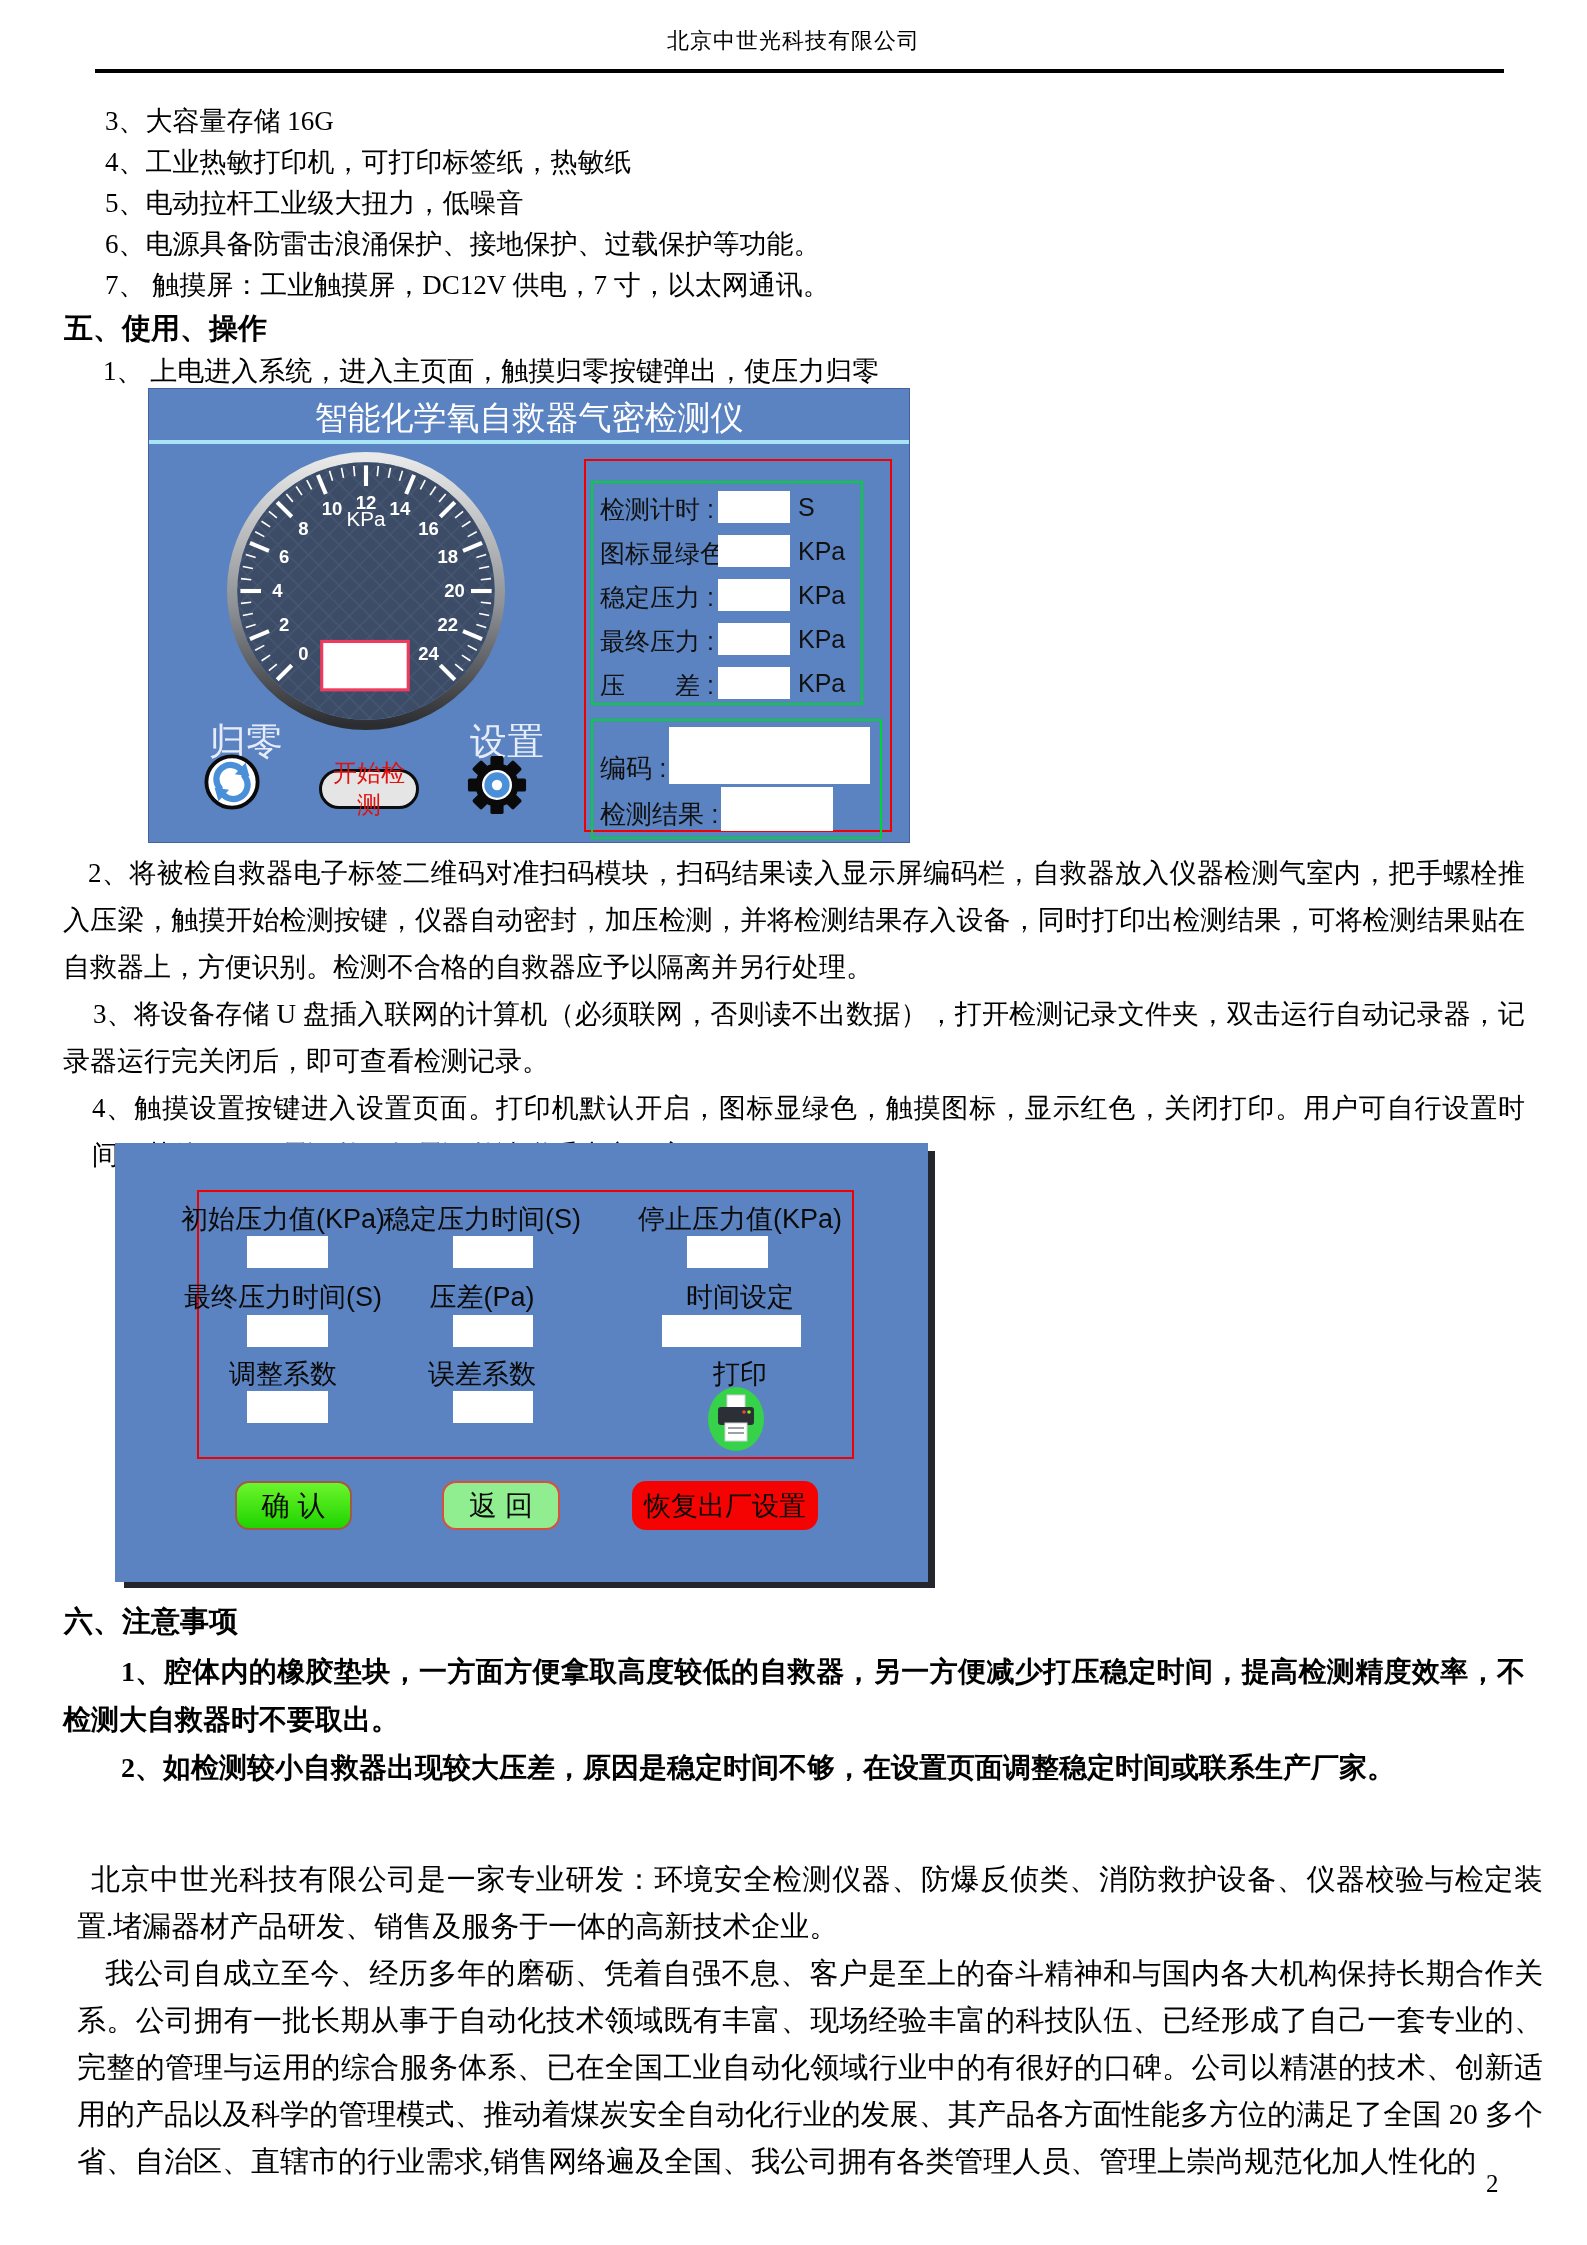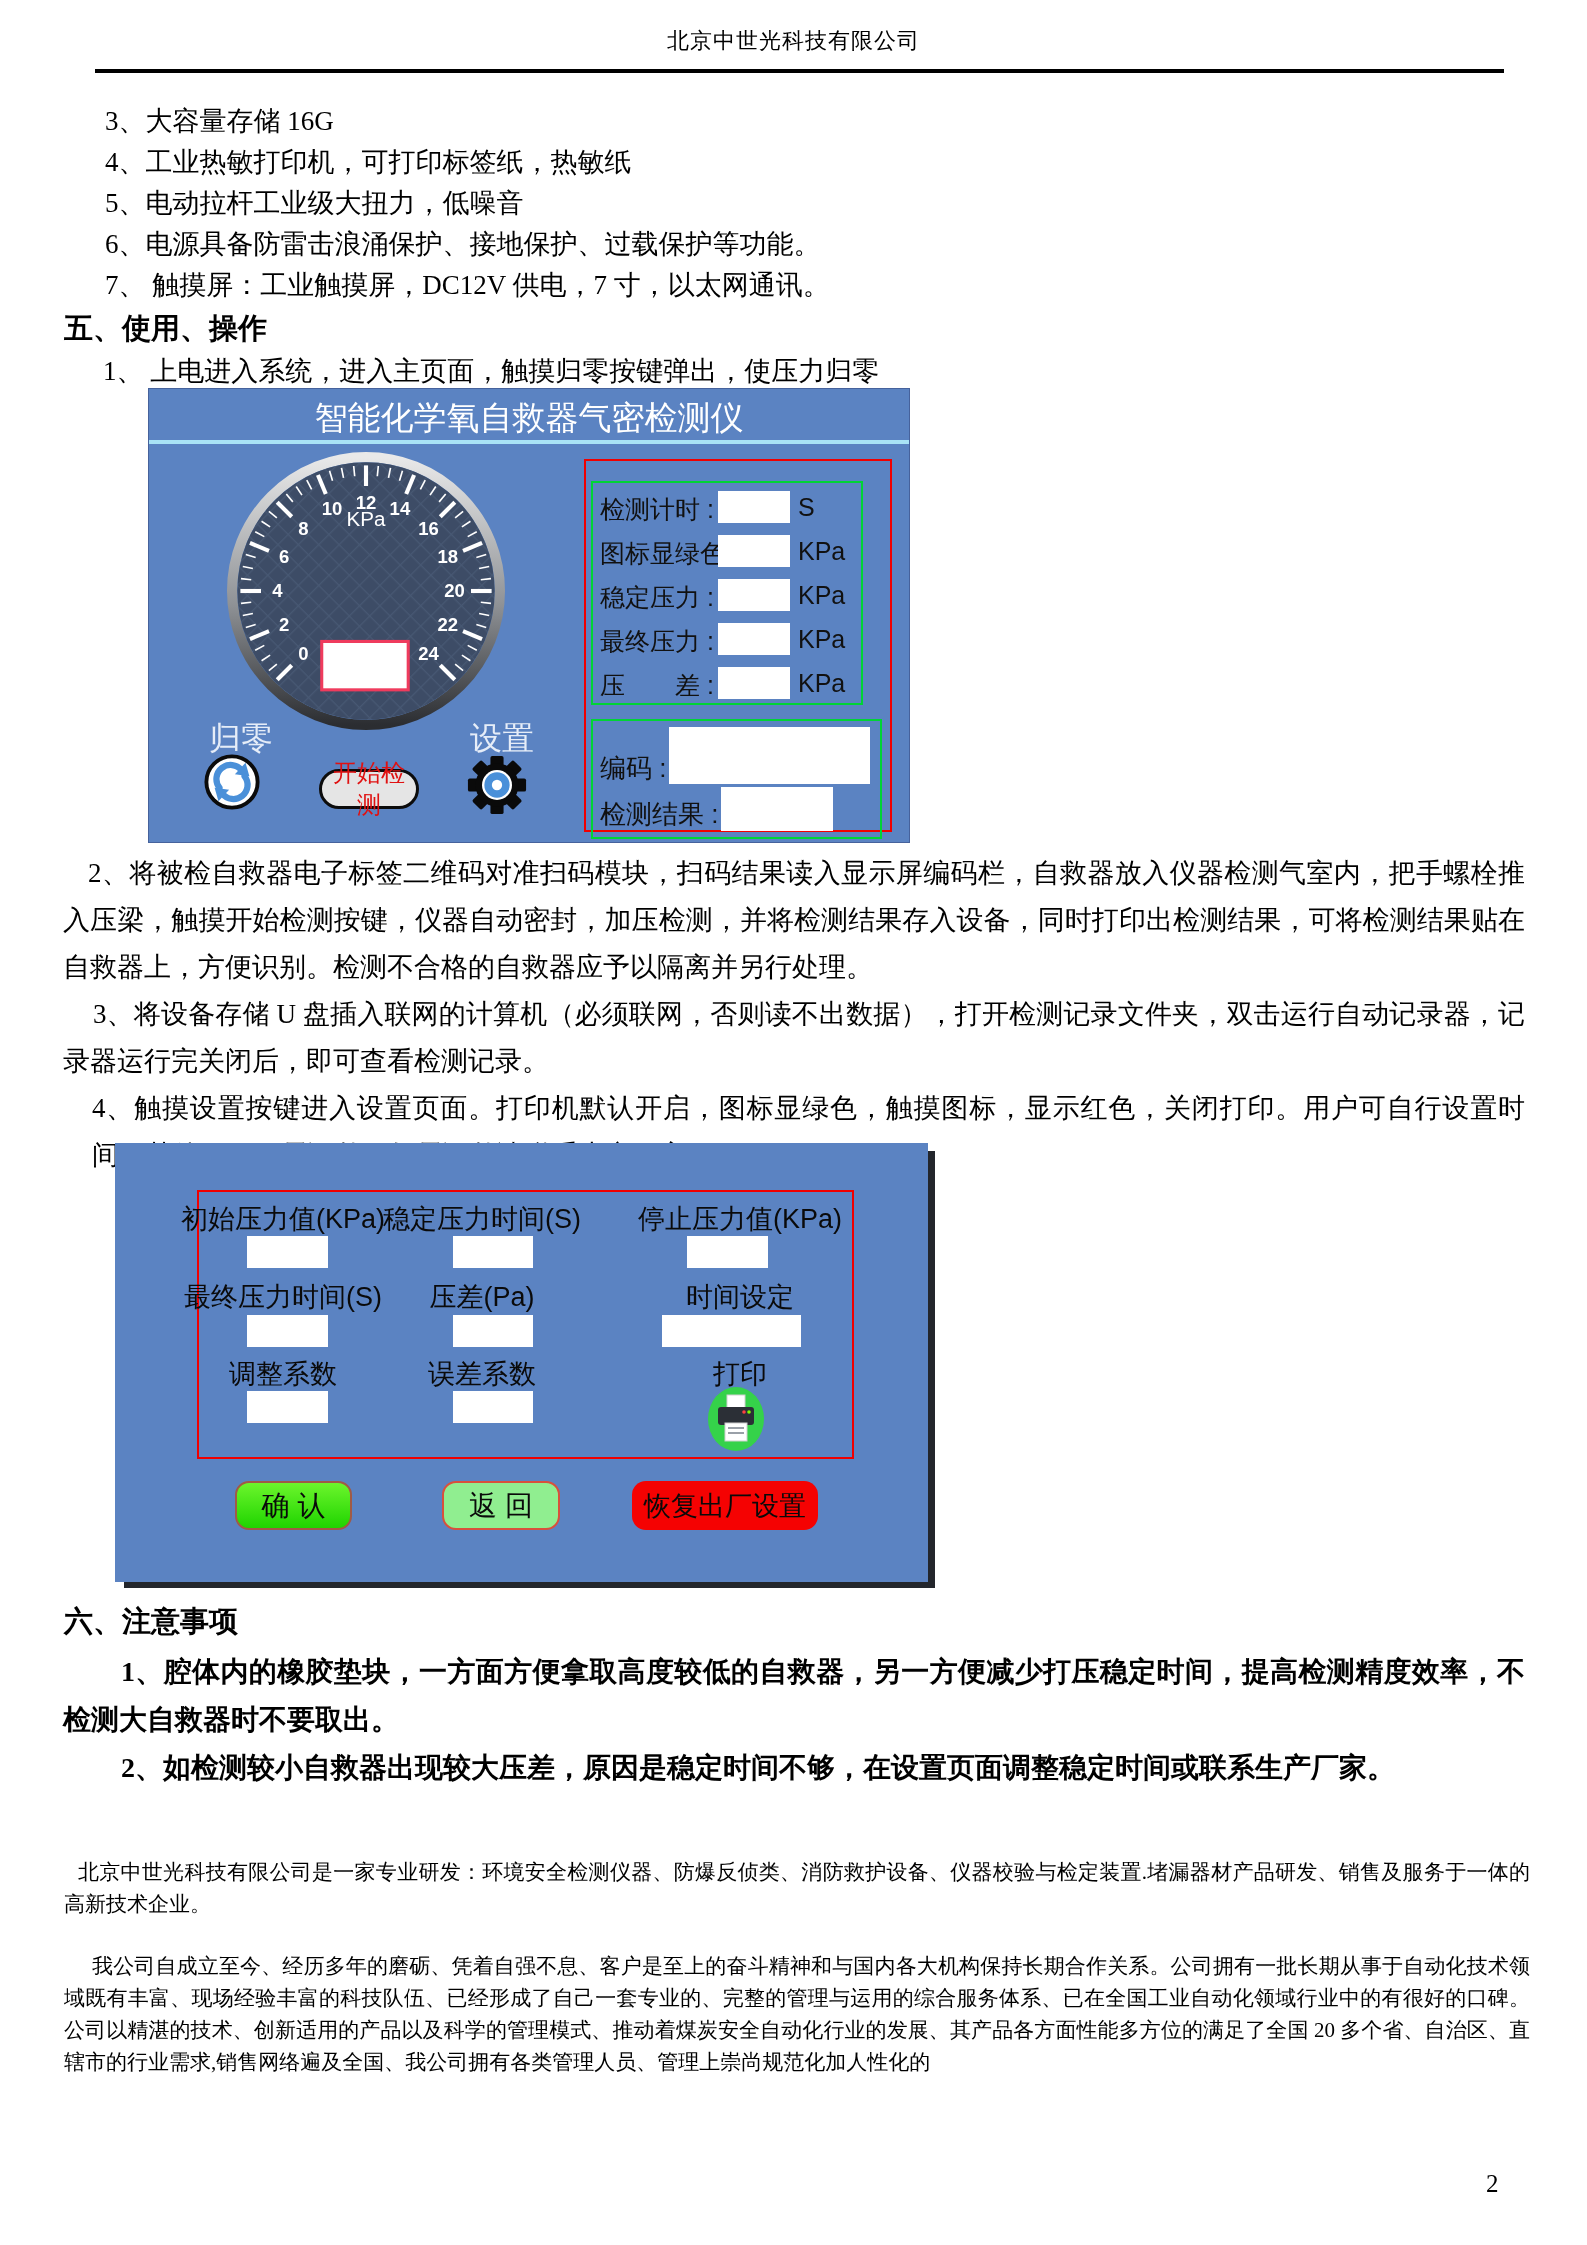--- a/index.html
+++ b/index.html
@@ -15,41 +15,41 @@
   .h-sec{position:absolute;left:64px;font-size:29px;font-weight:bold;}
   .h5{top:309px}.h6{top:1602px}
   .step1{position:absolute;left:103px;top:353px;font-size:27px;white-space:nowrap;}
   .para{position:absolute;left:63px;width:1462px;font-size:27px;line-height:47px;text-align:justify;}
   .p2{top:850px;text-indent:25px;}
   .p3{top:991px;text-indent:30px;}
   .p4{top:1085px;left:92px;width:1433px;}
   .note{position:absolute;left:63px;width:1462px;font-size:28px;font-weight:bold;
         line-height:48px;text-indent:58px;text-align:justify;}
   .n1{top:1648px}.n2{top:1744px}
-  .about{position:absolute;left:64px;width:1466px;font-size:21px;line-height:32px;text-align:justify;}
+  .about{position:absolute;left:77px;width:1466px;font-size:29px;line-height:47px;text-align:justify;}
   .a1{top:1856px;text-indent:14px;}
   .a2{top:1950px;text-indent:28px;}
   .pageno{position:absolute;left:1486px;top:2170px;font-size:25px;}
 
   
   .panel{position:absolute;background:#5b83c2;font-family:"Liberation Sans","DejaVu Sans",sans-serif;}
   .wbox{position:absolute;background:#fff;}
   .redbox{position:absolute;border:2px solid #f10000;}
   .greenbox{position:absolute;border:2px solid #00d435;}
 
   
   .panel1{left:148px;top:388px;width:760px;height:453px;border:1px solid #46629c;}
   .p1-titlebar{position:absolute;left:0;top:0;width:100%;height:51px;
                border-bottom:4px solid #a9e3f6;}
   .p1-title{position:absolute;left:0;top:7px;width:100%;text-align:center;
             font-size:33px;color:#ffffff;}
   .gauge{position:absolute;left:78px;top:63px;width:278px;height:278px;}
   .gtick{fill:#fff;font:bold 18px "Liberation Sans",sans-serif;text-anchor:middle;}
   .gunit{fill:#fff;font:20px "Liberation Sans",sans-serif;text-anchor:middle;}
-  .soft-label{position:absolute;font-size:32px;color:#e6edf8;}
+  .soft-label{position:absolute;font-size:37px;color:#e6edf8;}
   .zero-lbl{left:60px;top:328px;}
   .set-lbl{left:321px;top:328px;}
   .icon-btn{position:absolute;cursor:pointer;}
   .refresh-icon{left:54px;top:364px;width:58px;height:58px;}
   .gear-icon{left:318px;top:366px;width:60px;height:60px;}
   .start-btn{position:absolute;left:170px;top:380px;width:100px;height:40px;
              background:#e5e5e5;border:3px solid #0c0c0c;border-radius:22px;
              color:#e01111;font-size:24px;font-family:inherit;
              display:flex;align-items:center;justify-content:center;padding:0;}
   .p1-red{left:435px;top:70px;width:304px;height:369px;}

